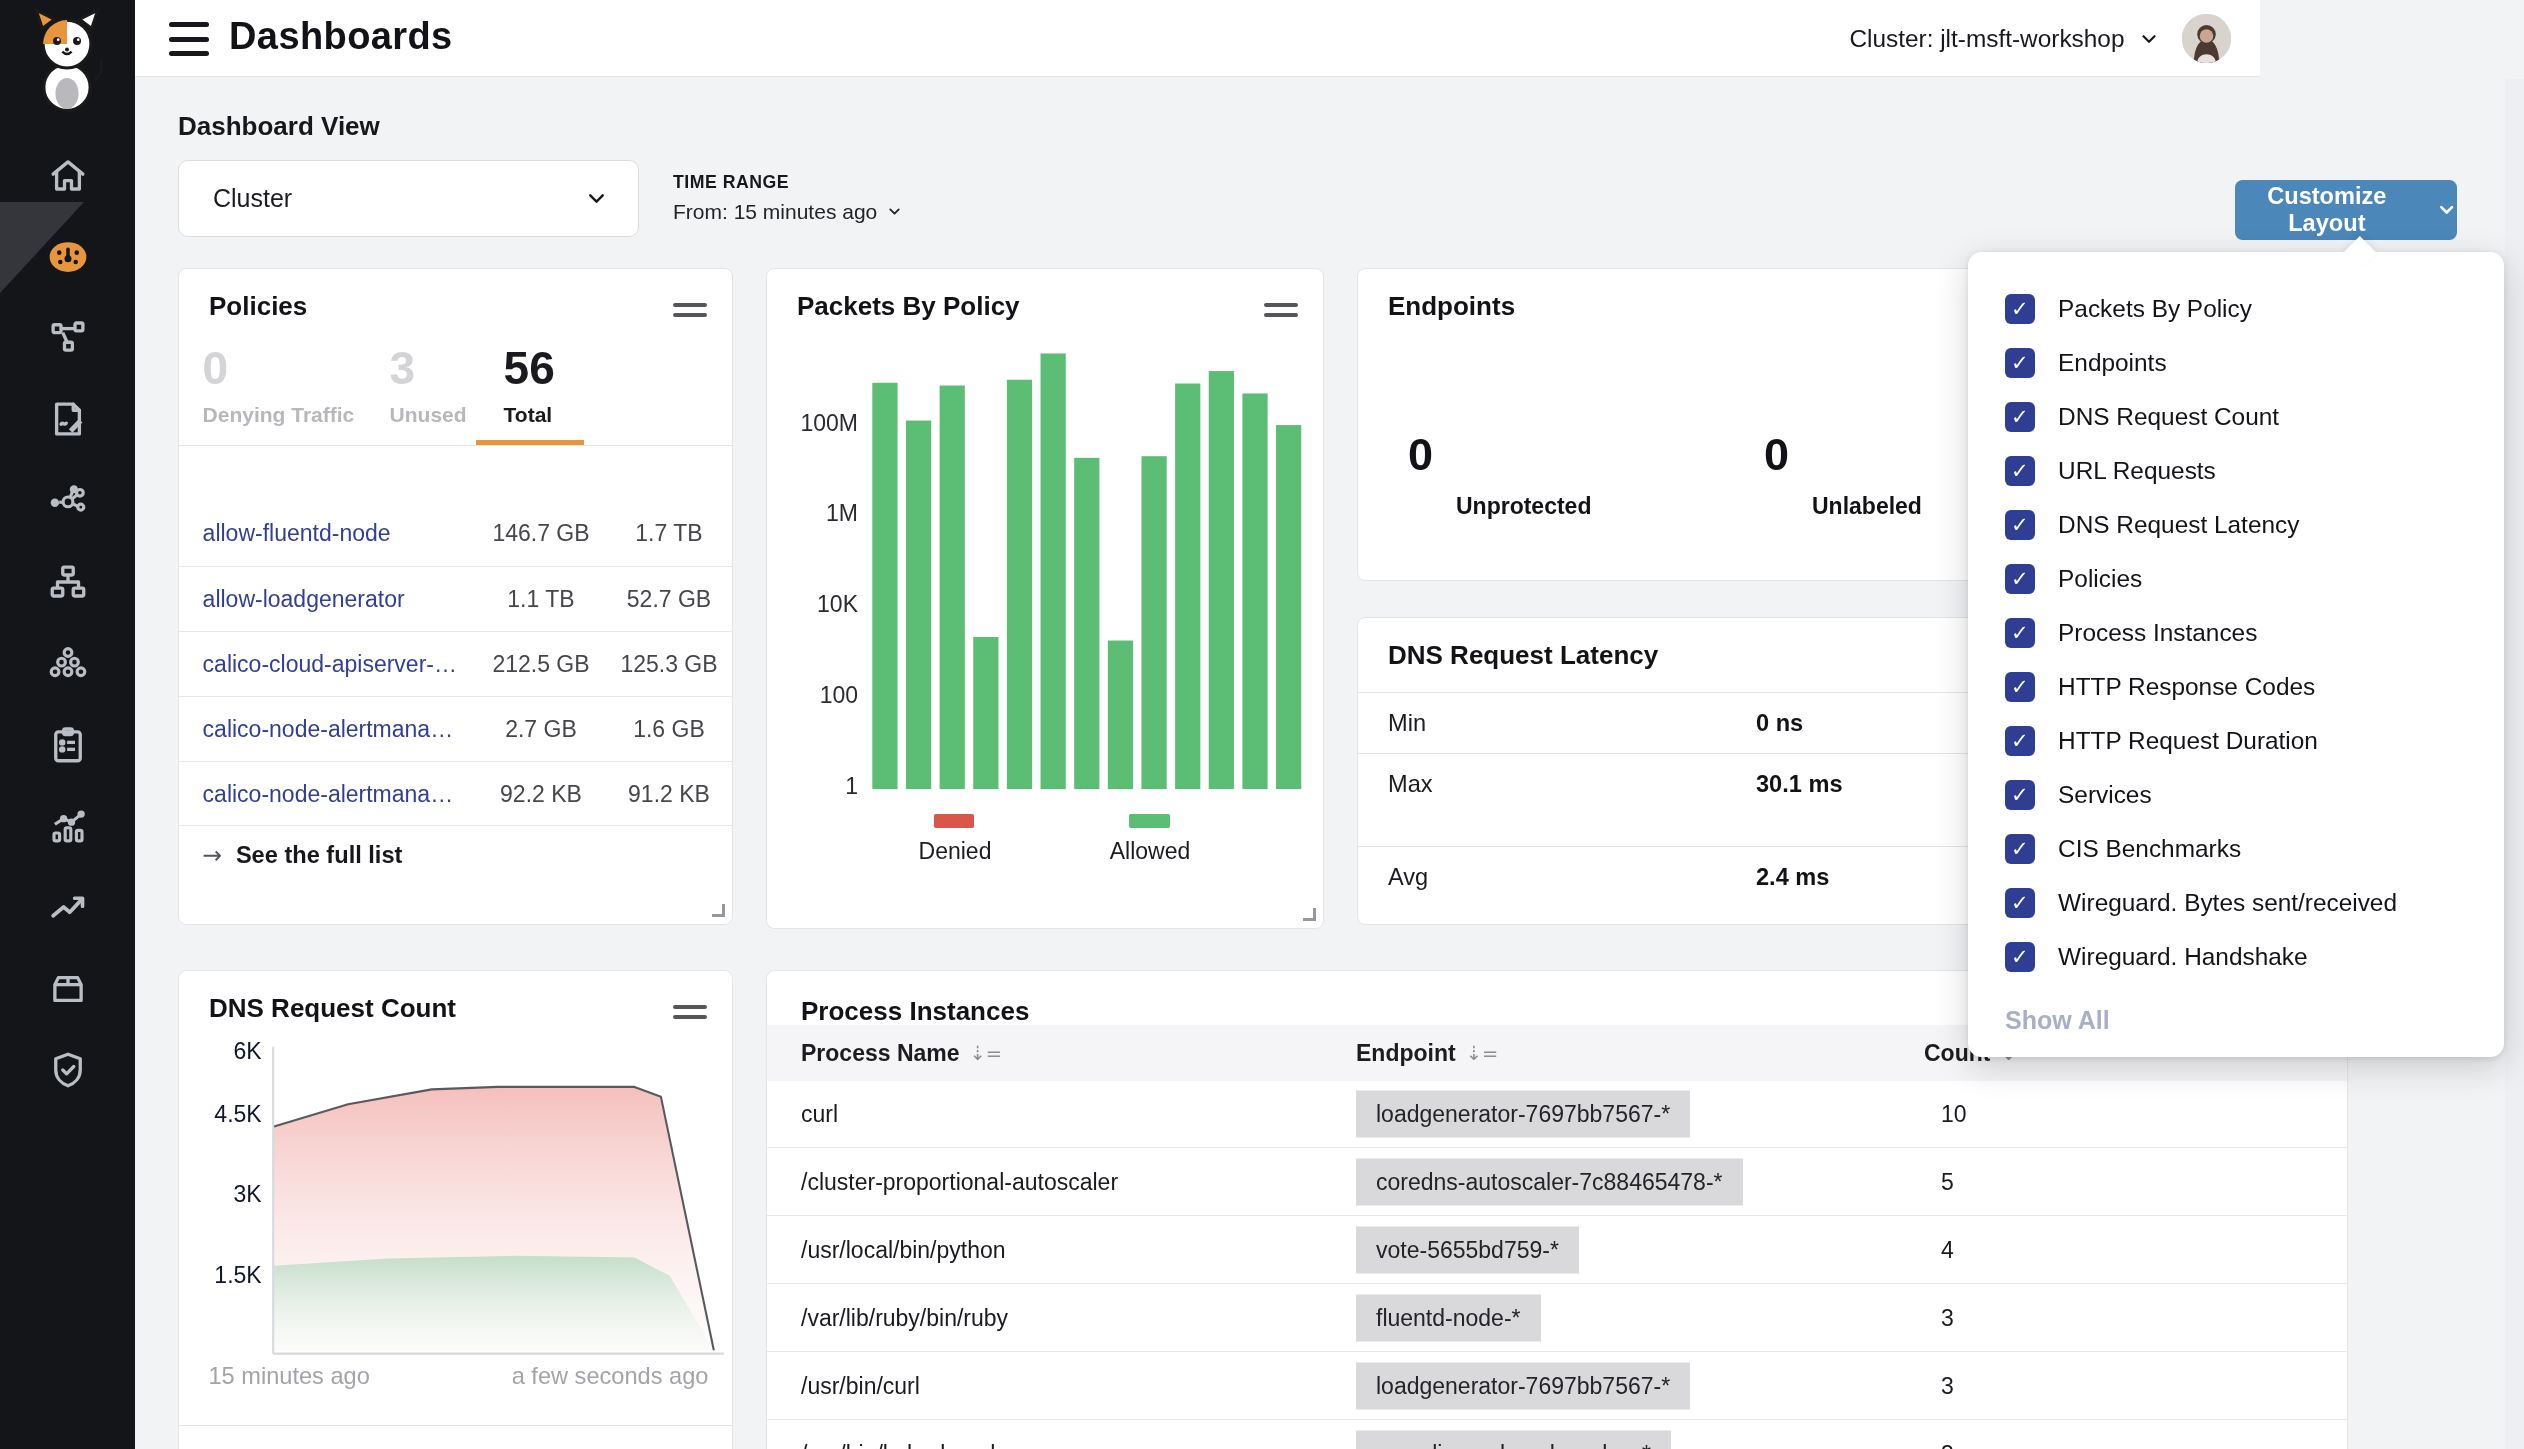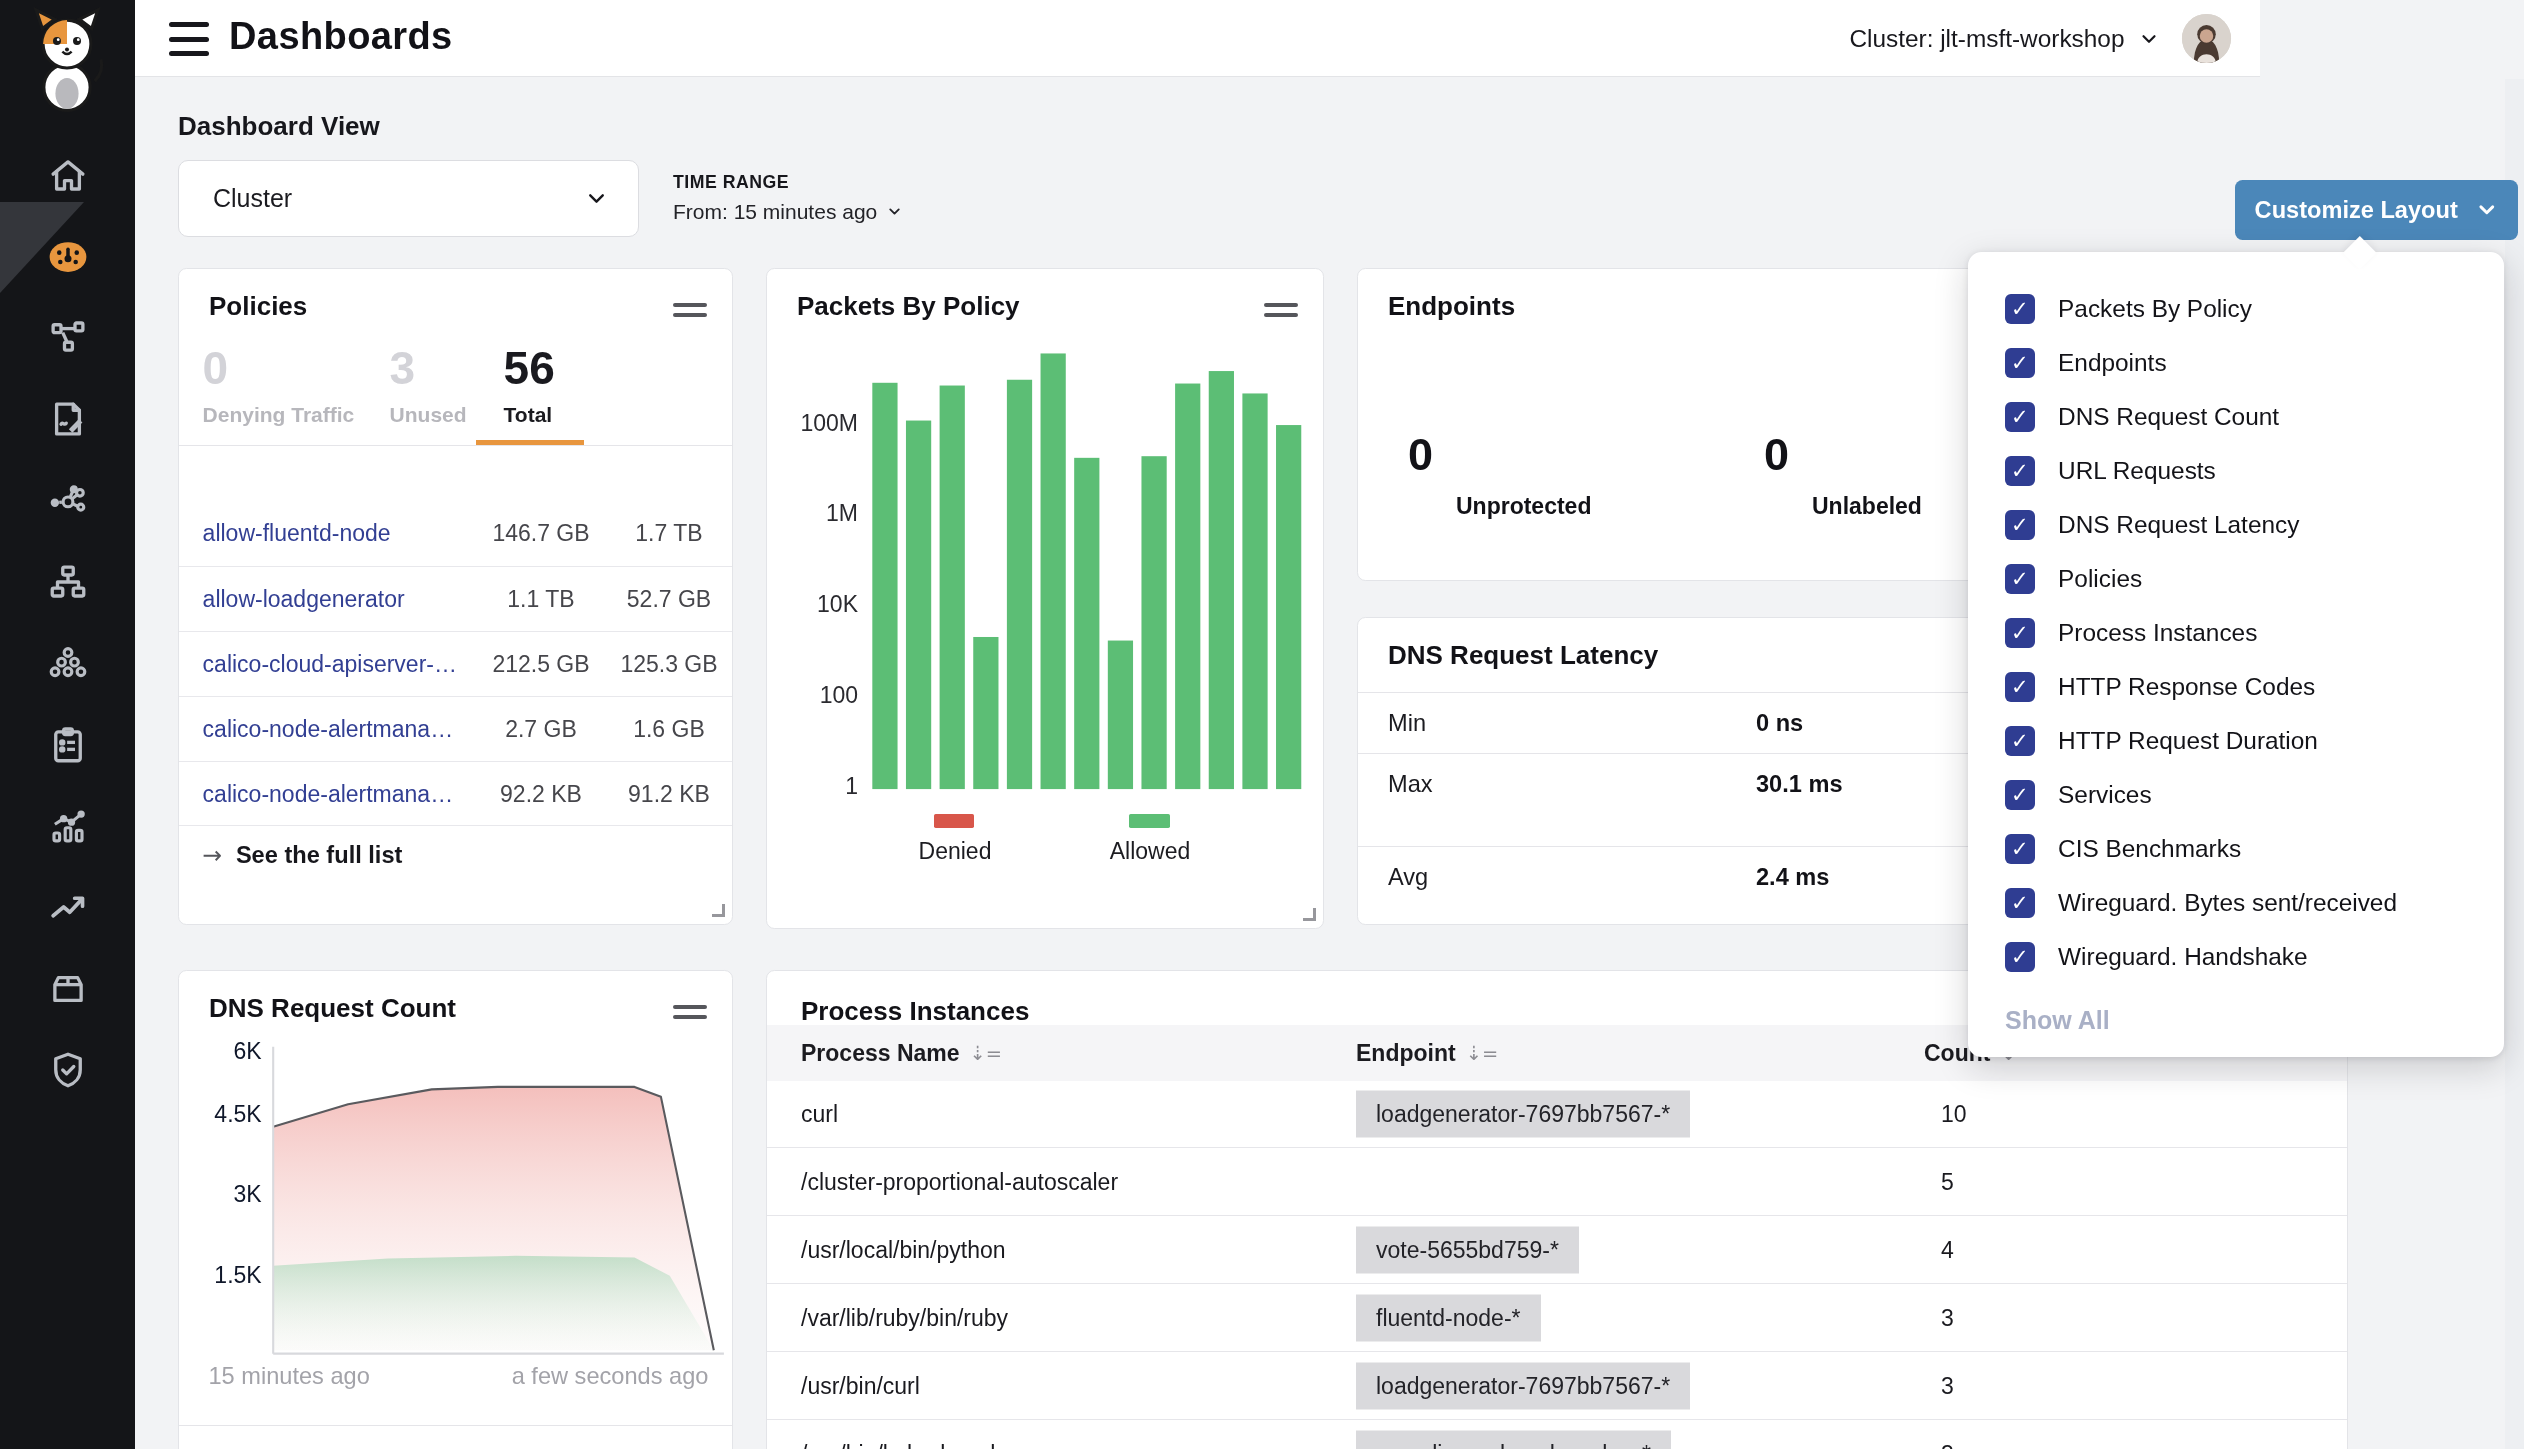--- a/index.html
+++ b/index.html
@@ -27,21 +27,21 @@
   .avatar { width:49px; height:49px; border-radius:50%; overflow:hidden; background:#d8d2cc; cursor:pointer; }
 
   
   .page-subtitle { position:absolute; left:178px; top:111px; font-size:26px; font-weight:600; color:#17171c; }
   .view-select { position:absolute; left:178px; top:160px; width:461px; height:77px; background:#fff;
     border:1.7px solid #dcdde1; border-radius:10px; display:flex; align-items:center; justify-content:space-between;
     padding:0 29px 0 34px; font-size:25px; color:#1b1b20; cursor:pointer; }
   .time-range { position:absolute; left:673px; top:172px; }
   .time-range-label { font-size:17.7px; font-weight:700; letter-spacing:0.5px; color:#17171c; }
   .time-range-value { margin-top:6.7px; font-size:21px; color:#232328; display:flex; align-items:center; gap:8.4px; cursor:pointer; }
-  .customize-btn { position:absolute; left:2235px; top:180px; width:283px; height:60px; background:#4b87b9;
+  .customize-btn { position:absolute; left:2235px; top:180px; width:222px; height:60px; background:#4b87b9;
     border:none; border-radius:7.6px; color:#fff; font-size:23.6px; font-weight:600; font-family:inherit;
     display:flex; align-items:center; justify-content:center; gap:17px; cursor:pointer; }
 
   
   .panel { position:absolute; background:#fff; border:1.7px solid #e3e4e8; border-radius:8.4px; }
   .panel-title { position:absolute; left:30px; top:22px; font-size:26px; font-weight:800; color:#121217; }
   .drag-handle { position:absolute; right:25px; top:34px; width:34px; height:18.5px; cursor:grab; }
   .drag-handle i { display:block; height:4.2px; border-radius:2.5px; background:#55565b; margin-bottom:5.9px; }
   .resize-corner { position:absolute; right:6.7px; bottom:6.7px; width:13.5px; height:13.5px;
     border-right:3.4px solid #97979c; border-bottom:3.4px solid #97979c; cursor:nwse-resize; }
@@ -490,20 +490,21 @@
       </div>
     </div>
     <div class="proc-rows" id="proc-rows">
         <div class="proc-row">
           <div class="pname">curl</div>
           <div class="chip">loadgenerator-7697bb7567-*</div>
           <div class="cnt">10</div>
         </div>
         <div class="proc-row">
           <div class="pname">/cluster-proportional-autoscaler</div>
+          <div class="chip">coredns-autoscaler-7c88465478-*</div>
           <div class="cnt">5</div>
         </div>
         <div class="proc-row">
           <div class="pname">/usr/local/bin/python</div>
           <div class="chip">vote-5655bd759-*</div>
           <div class="cnt">4</div>
         </div>
         <div class="proc-row">
           <div class="pname">/var/lib/ruby/bin/ruby</div>
           <div class="chip">fluentd-node-*</div>

